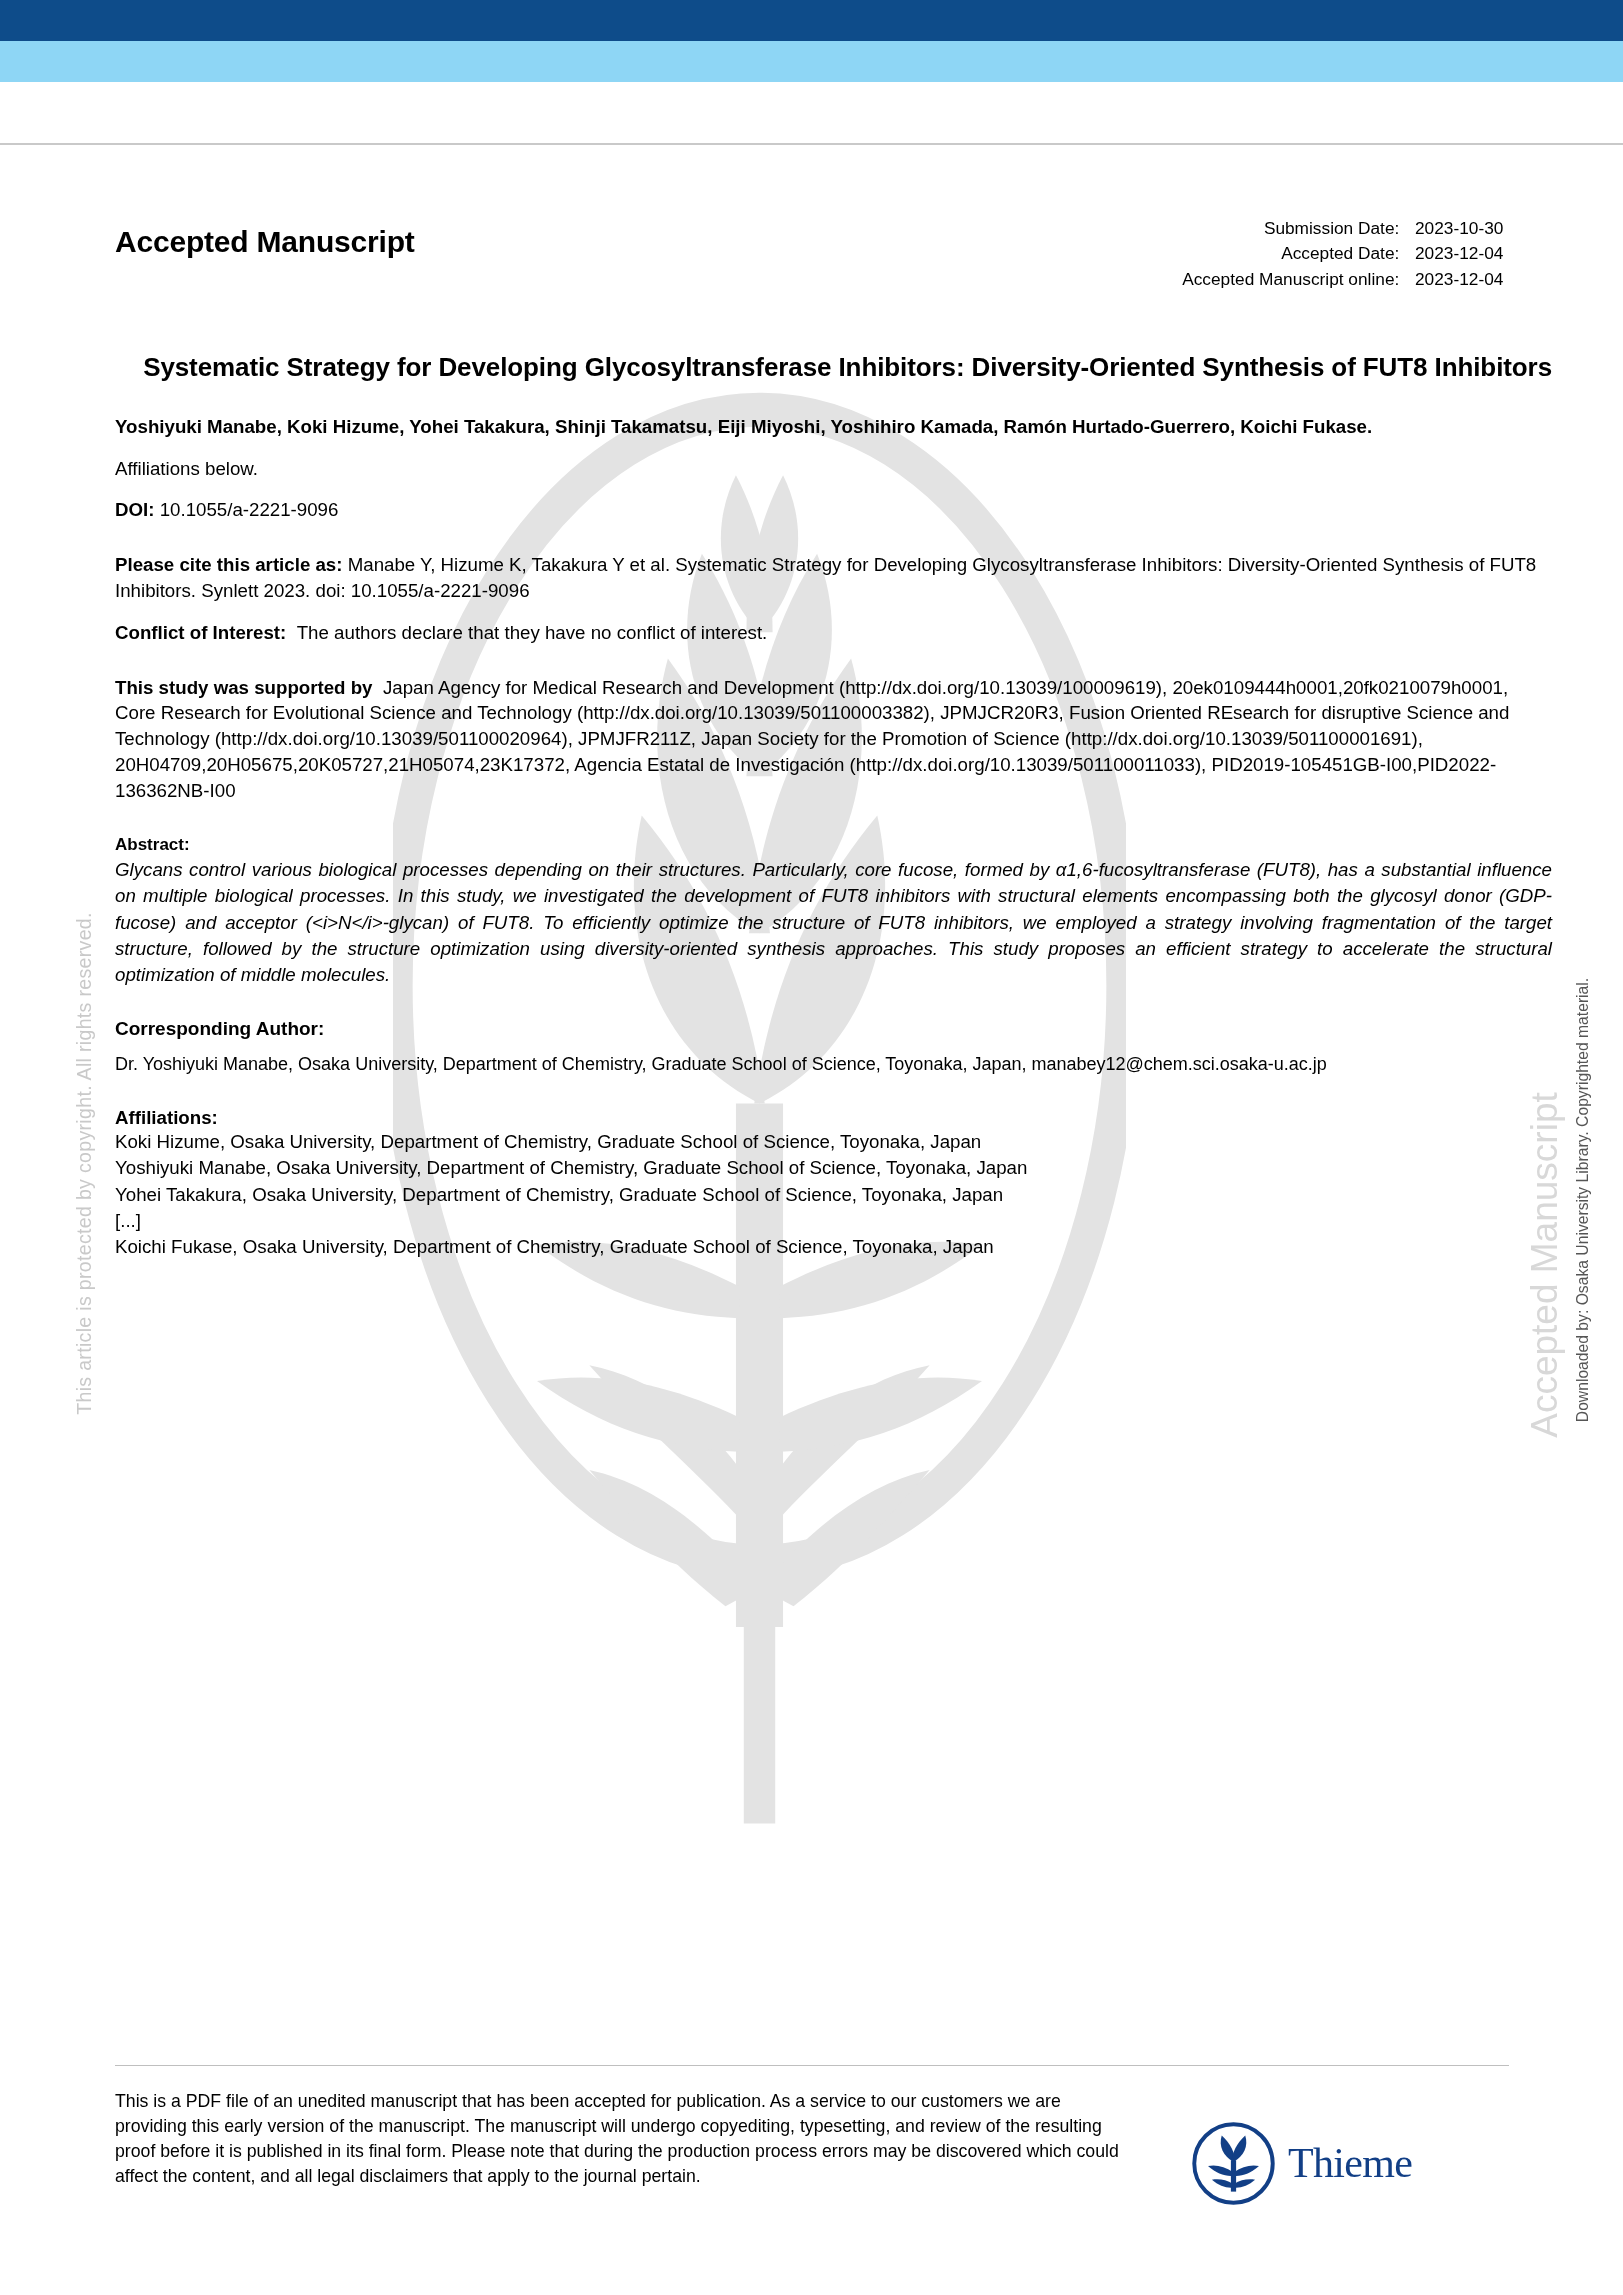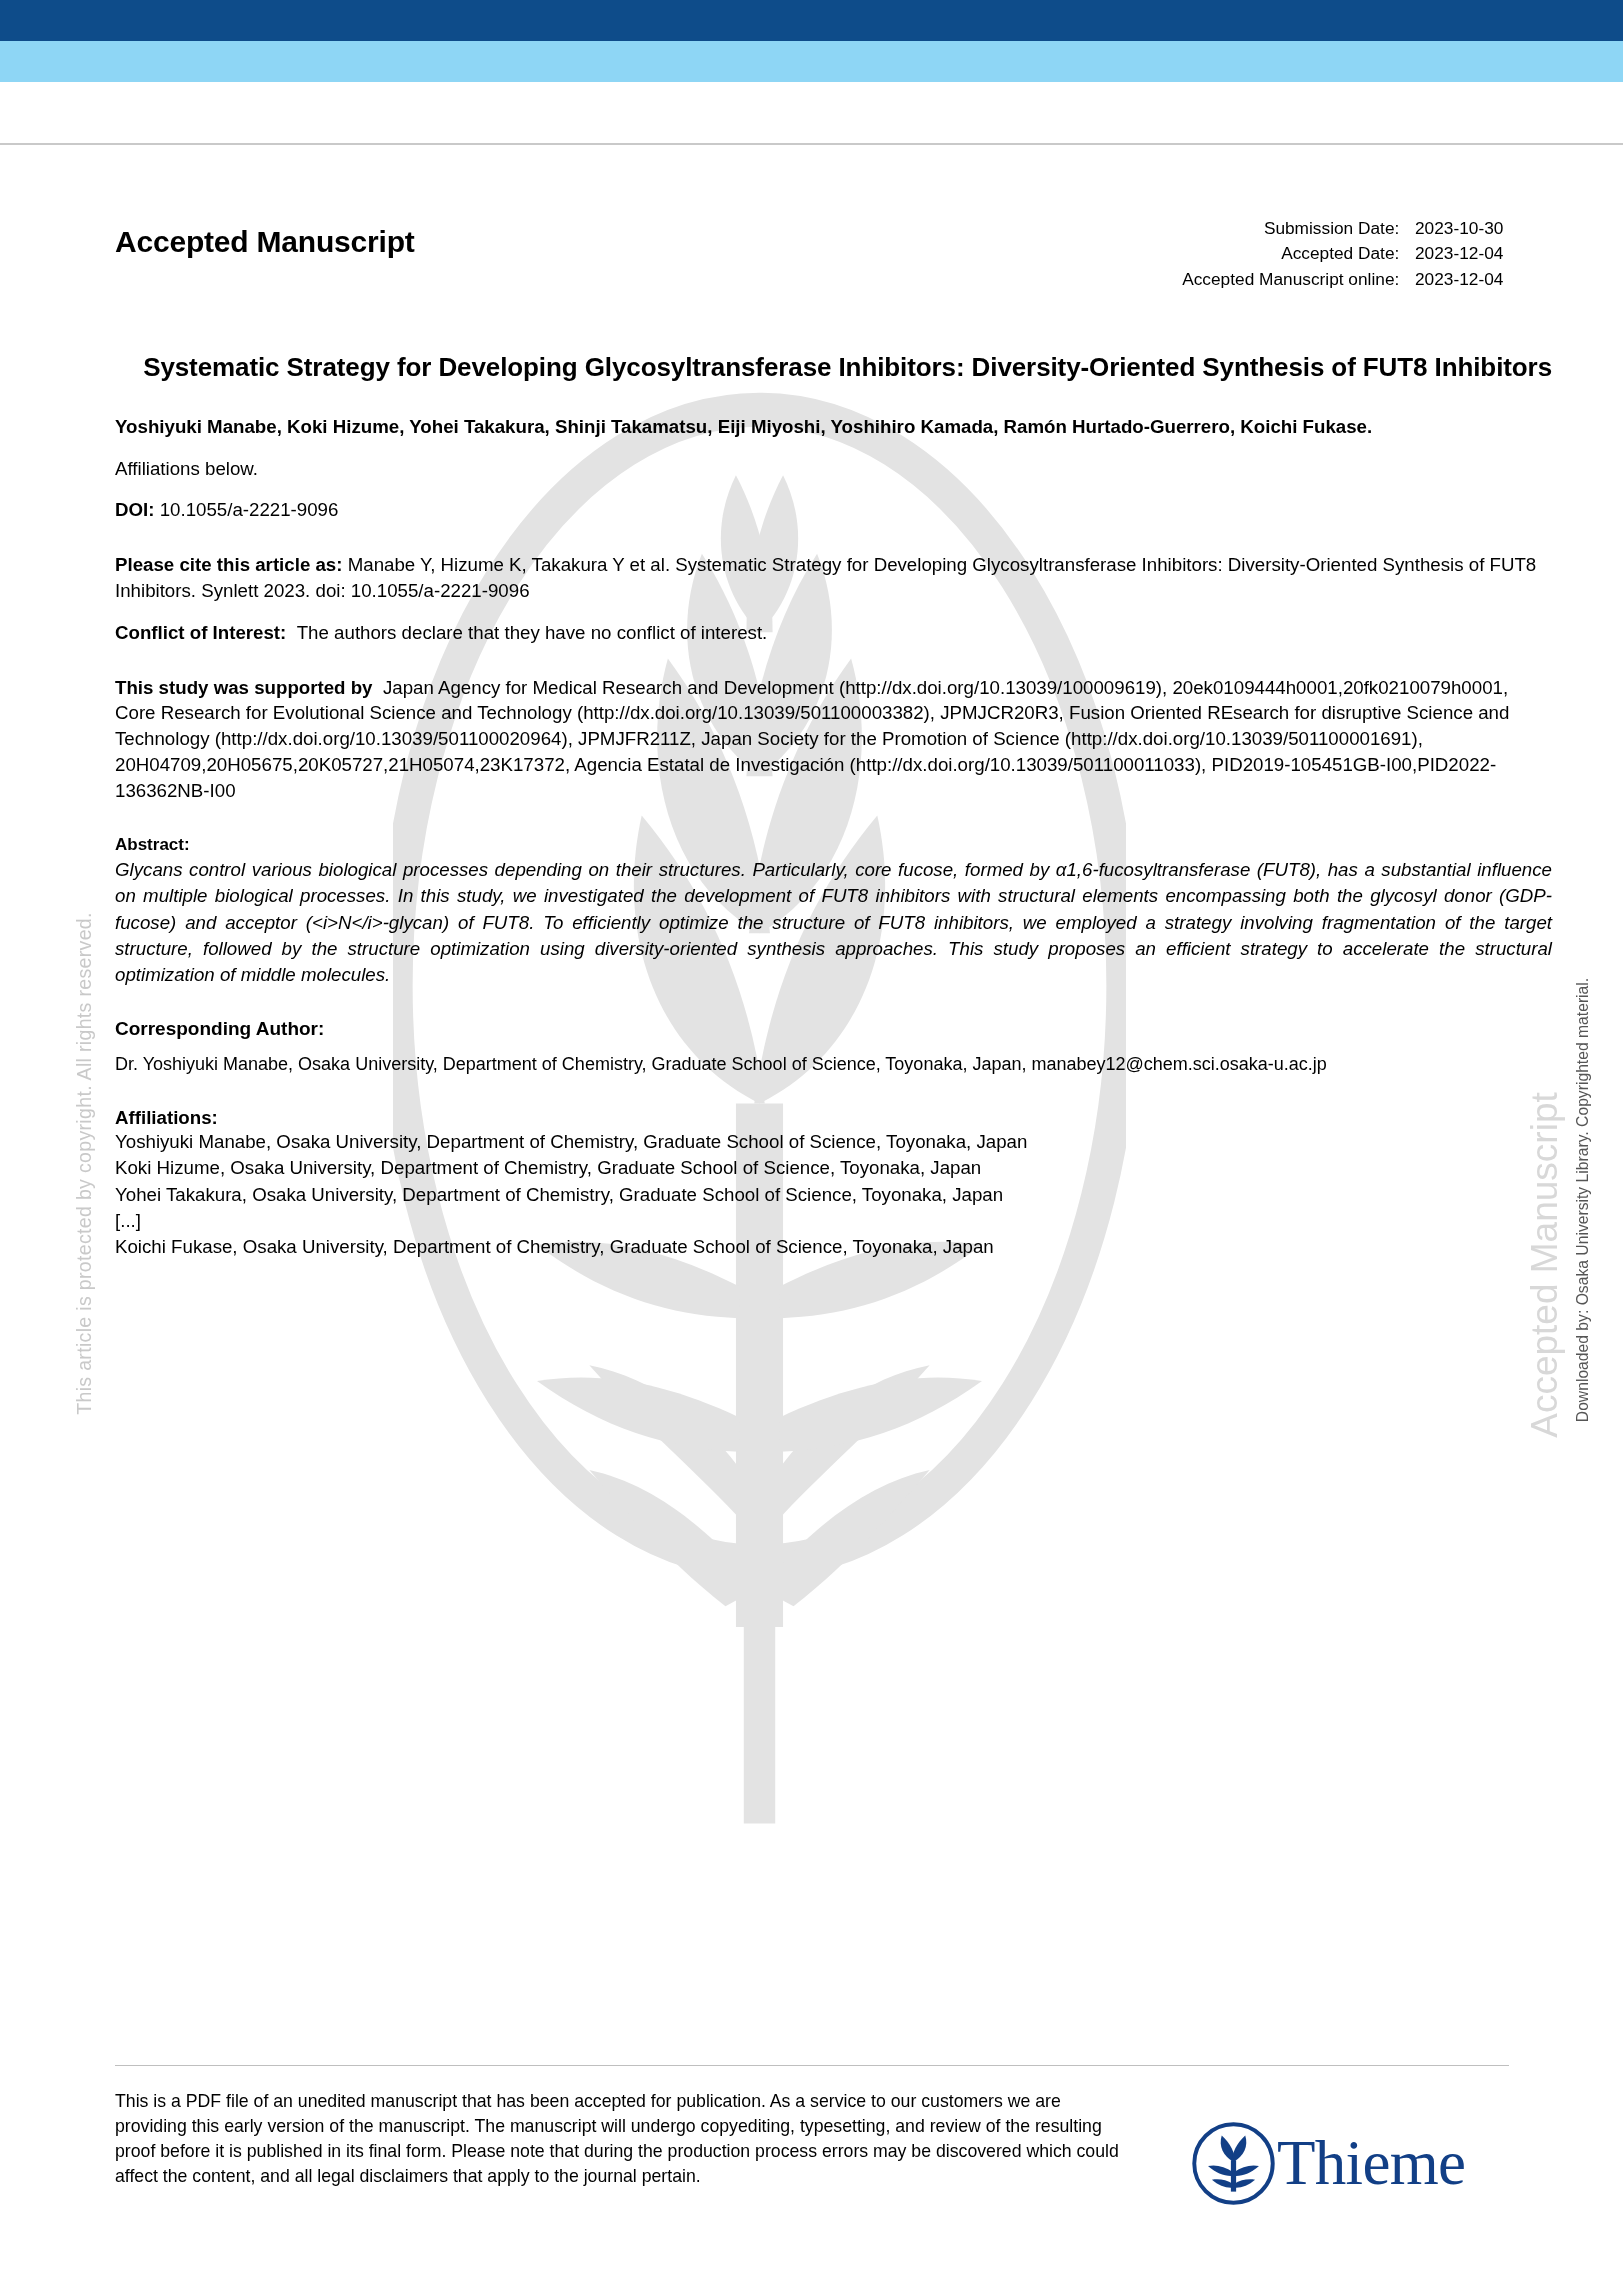--- a/index.html
+++ b/index.html
@@ -201,24 +201,24 @@
     left: 1191px;
     top: 2117px;
     width: 340px;
     height: 92px;
     z-index: 2;
     display: flex;
     align-items: center;
   }
   .thieme-word {
     font-family: "Liberation Serif", serif;
-    font-size: 63px;
+    font-size: 42px;
     color: #123f86;
     letter-spacing: -0.7px;
-    margin-left: 1px;
+    margin-left: 12px;
     line-height: 1;
   }
 </style>
 </head>
 <body>
 
 <div class="bar-dark"></div>
 <div class="bar-light"></div>
 <div class="bar-rule"></div>
 
@@ -294,22 +294,22 @@
     &nbsp;<span>Japan Agency for Medical Research and Development (http://dx.doi.org/10.13039/100009619), 20ek0109444h0001,20fk0210079h0001, Core Research for Evolutional Science and Technology (http://dx.doi.org/10.13039/501100003382), JPMJCR20R3, Fusion Oriented REsearch for disruptive Science and Technology (http://dx.doi.org/10.13039/501100020964), JPMJFR211Z, Japan Society for the Promotion of Science (http://dx.doi.org/10.13039/501100001691), 20H04709,20H05675,20K05727,21H05074,23K17372, Agencia Estatal de Investigación (http://dx.doi.org/10.13039/501100011033), PID2019-105451GB-I00,PID2022-136362NB-I00</span>
   </div>
 
   <div class="abstract-h">Abstract:</div>
   <div class="abstract-body">Glycans control various biological processes depending on their structures. Particularly, core fucose, formed by α1,6-fucosyltransferase (FUT8), has a substantial influence on multiple biological processes. In this study, we investigated the development of FUT8 inhibitors with structural elements encompassing both the glycosyl donor (GDP-fucose) and acceptor (&lt;i&gt;N&lt;/i&gt;-glycan) of FUT8. To efficiently optimize the structure of FUT8 inhibitors, we employed a strategy involving fragmentation of the target structure, followed by the structure optimization using diversity-oriented synthesis approaches. This study proposes an efficient strategy to accelerate the structural optimization of middle molecules.</div>
 
   <div class="corr-h">Corresponding Author:</div>
   <div class="para">Dr. Yoshiyuki Manabe, Osaka University, Department of Chemistry, Graduate School of Science, Toyonaka, Japan, manabey12@chem.sci.osaka-u.ac.jp</div>
 
   <div class="affil-h">Affiliations:</div>
+  <div class="affil-line">Koki Hizume, Osaka University, Department of Chemistry, Graduate School of Science, Toyonaka, Japan</div>
   <div class="affil-line">Yoshiyuki Manabe, Osaka University, Department of Chemistry, Graduate School of Science, Toyonaka, Japan</div>
-  <div class="affil-line">Koki Hizume, Osaka University, Department of Chemistry, Graduate School of Science, Toyonaka, Japan</div>
   <div class="affil-line">Yohei Takakura, Osaka University, Department of Chemistry, Graduate School of Science, Toyonaka, Japan</div>
   <div class="affil-line">[...]</div>
   <div class="affil-line">Koichi Fukase, Osaka University, Department of Chemistry, Graduate School of Science, Toyonaka, Japan</div>
 
 </div>
 
 <div class="footer-rule"></div>
 <div class="footer">This is a PDF file of an unedited manuscript that has been accepted for publication. As a service to our customers we are providing this early version of the manuscript. The manuscript will undergo copyediting, typesetting, and review of the resulting proof before it is published in its final form. Please note that during the production process errors may be discovered which could affect the content, and all legal disclaimers that apply to the journal pertain.</div>
 
 <div class="thieme-logo">

